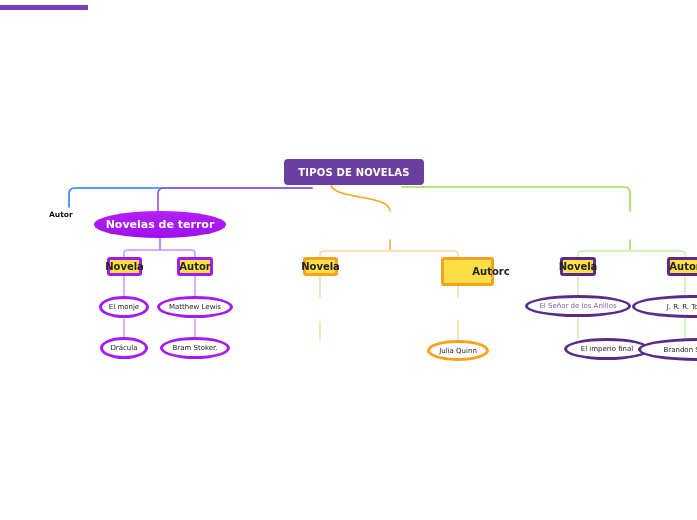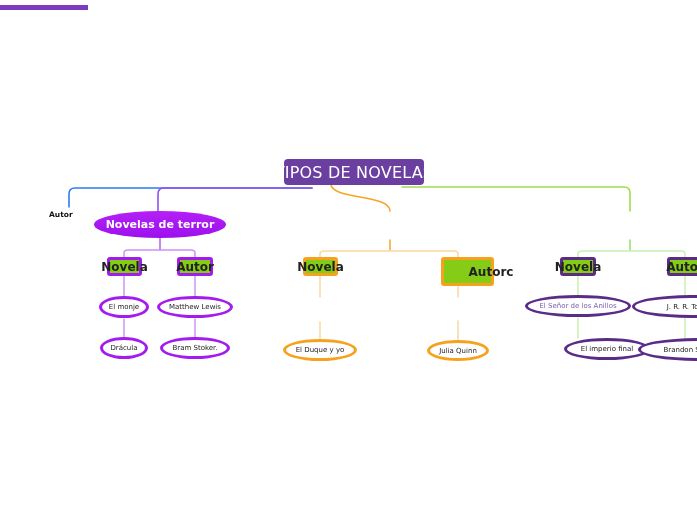--- a/index.html
+++ b/index.html
@@ -4,31 +4,31 @@
 <style>
   html,body{margin:0;padding:0;background:#ffffff;}
   .canvas{
     position:relative;width:697px;height:520px;overflow:hidden;background:#ffffff;
     font-family:"DejaVu Sans","Liberation Sans",sans-serif;
   }
   svg.connectors{position:absolute;left:0;top:0;width:697px;height:520px;}
   .edge-strip{position:absolute;left:0;top:5px;width:88px;height:5px;background:#7d3bbd;}
   .root{
     position:absolute;left:284px;top:159px;width:140px;height:26px;background:#6b3fa0;
-    border-radius:4px;color:#ffffff;font-weight:normal;font-size:16px;
+    border-radius:4px;color:#ffffff;font-weight:bold;font-size:10px;
     display:flex;align-items:center;justify-content:center;white-space:nowrap;letter-spacing:.2px;
   }
   .float-label{position:absolute;left:49px;top:210px;font-size:7.5px;font-weight:bold;color:#111;}
   .branch{
     position:absolute;border-radius:50%;display:flex;align-items:center;justify-content:center;
     color:#ffffff;font-weight:bold;font-size:11px;white-space:nowrap;
   }
   .sbox{
-    position:absolute;box-sizing:border-box;background:#84cc16;border:3px solid;border-radius:3px;
-    display:flex;align-items:center;justify-content:center;font-size:12px;font-weight:bold;color:#222;
+    position:absolute;box-sizing:border-box;background:#fde047;border:3px solid;border-radius:3px;
+    display:flex;align-items:center;justify-content:center;font-size:10px;font-weight:bold;color:#222;
     white-space:nowrap;
   }
   .item{
     position:absolute;box-sizing:border-box;background:#ffffff;border:3px solid;border-radius:50%;
     display:flex;align-items:center;justify-content:center;font-size:7px;color:#222;white-space:nowrap;
   }
   
   .e-terror{left:94px;top:211px;width:132px;height:27px;background:linear-gradient(#b520f6,#9c10ee);}
   .c-terror{border-color:#a31bef;}
   .b-t-novela{left:107px;top:257px;width:35px;height:19px;}
@@ -105,21 +105,20 @@
   <div class="branch e-terror">Novelas de terror</div>
   <div class="sbox c-terror b-t-novela">Novela</div>
   <div class="sbox c-terror b-t-autor">Autor</div>
   <div class="item c-terror i-monje">El monje</div>
   <div class="item c-terror i-lewis">Matthew Lewis</div>
   <div class="item c-terror i-dracula">Drácula</div>
   <div class="item c-terror i-stoker">Bram Stoker.</div>
 
   <div class="sbox c-rom b-r-novela">Novela</div>
   <div class="sbox c-rom b-r-autor">Autorc</div>
-  <div class="item c-rom i-duque">El Duque y yo</div>
   <div class="item c-rom i-julia">Julia Quinn</div>
 
   <div class="sbox c-fant b-f-novela">Novela</div>
   <div class="sbox c-fant b-f-autor">Autor</div>
   <div class="item c-fant i-senor">El Señor de los Anillos</div>
   <div class="item c-fant i-tolkien">J. R. R. Tolkien</div>
   <div class="item c-fant i-imperio">El  imperio final</div>
   <div class="item c-fant i-brandon">Brandon Sanderson</div>
 
 </div>

